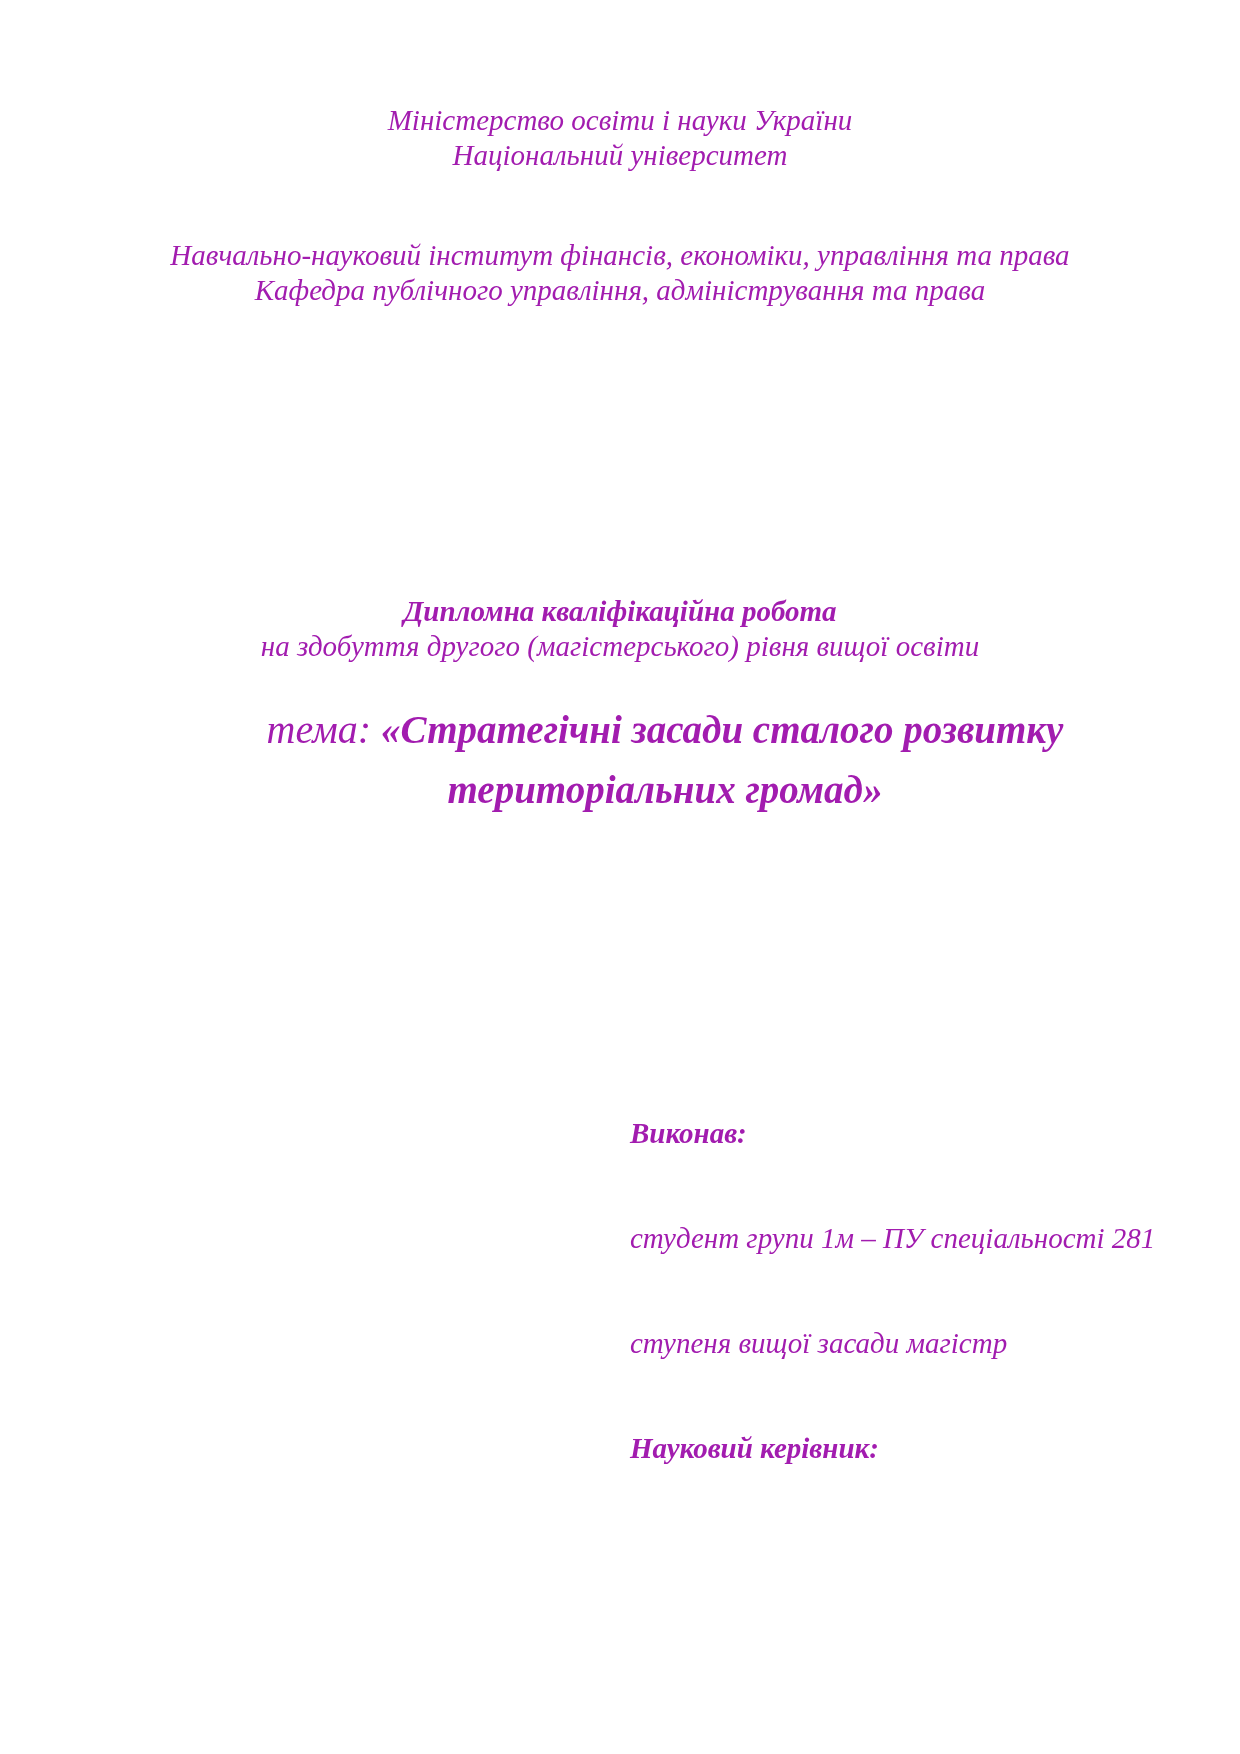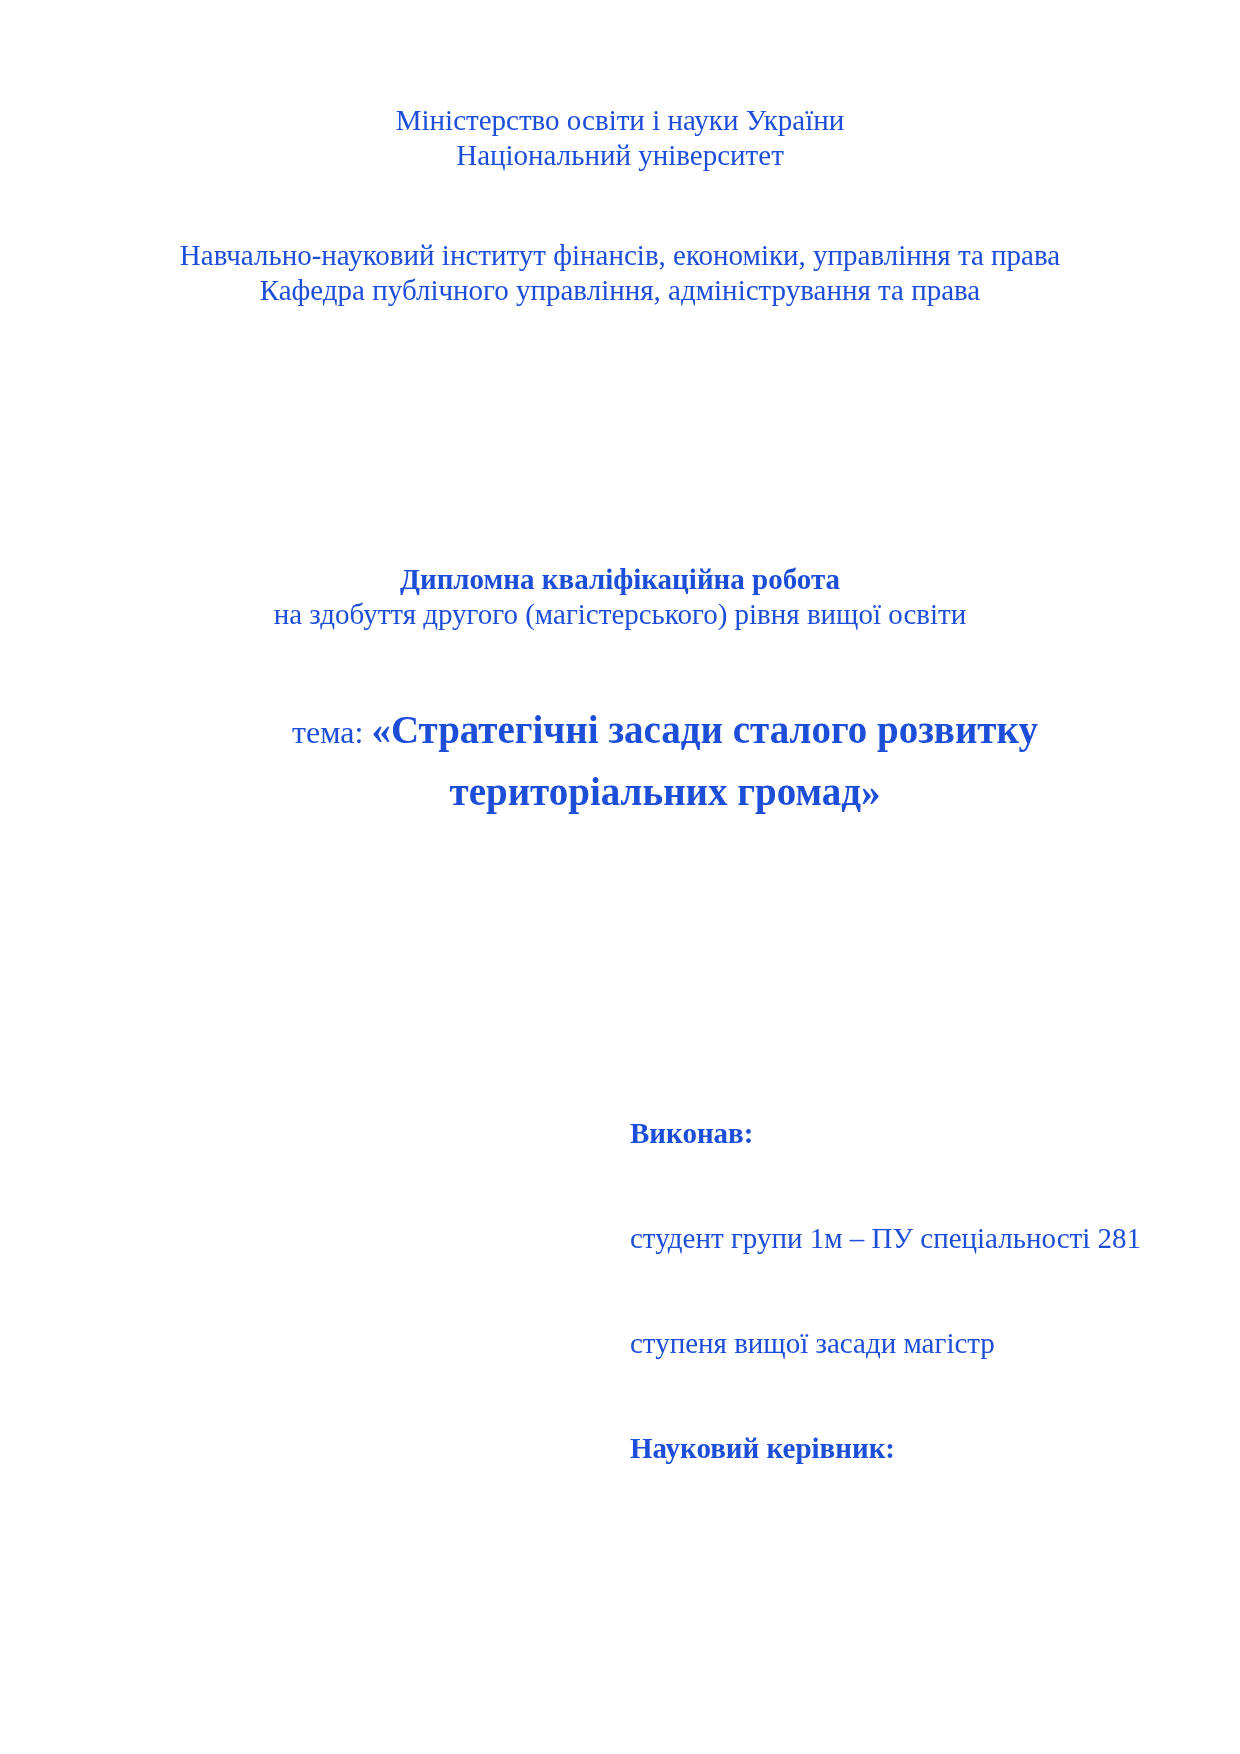--- a/index.html
+++ b/index.html
@@ -5,49 +5,50 @@
   html, body {
     margin: 0;
     padding: 0;
     background: #ffffff;
   }
   .page {
     position: relative;
     width: 1240px;
     height: 1496px;
     background: #ffffff;
-    color: #1d4ed8;
+    color: #a21caf;
     font-family: "Liberation Serif", "DejaVu Serif", serif;
     overflow: hidden;
+    font-style: italic;
   }
   .centered-block {
     position: absolute;
     left: 0;
     right: 0;
     text-align: center;
   }
   .body-text {
     font-size: 29px;
     line-height: 35px;
   }
   .header-block { top: 103px; }
   .institute-block { top: 238px; }
-  .worktype-block { top: 562px; }
+  .worktype-block { top: 594px; }
   .worktype-title { font-weight: bold; }
   .topic-block {
     top: 700px;
     left: 90px;
     right: 0;
     font-size: 39px;
     line-height: 60px;
     font-weight: bold;
   }
   .topic-prefix {
     font-weight: normal;
-    font-size: 32px;
+    font-size: 40px;
   }
   .executor-block {
     position: absolute;
     left: 630px;
     top: 1046px;
     width: 560px;
     font-size: 29px;
     line-height: 35px;
     text-align: left;
     white-space: pre-wrap;

